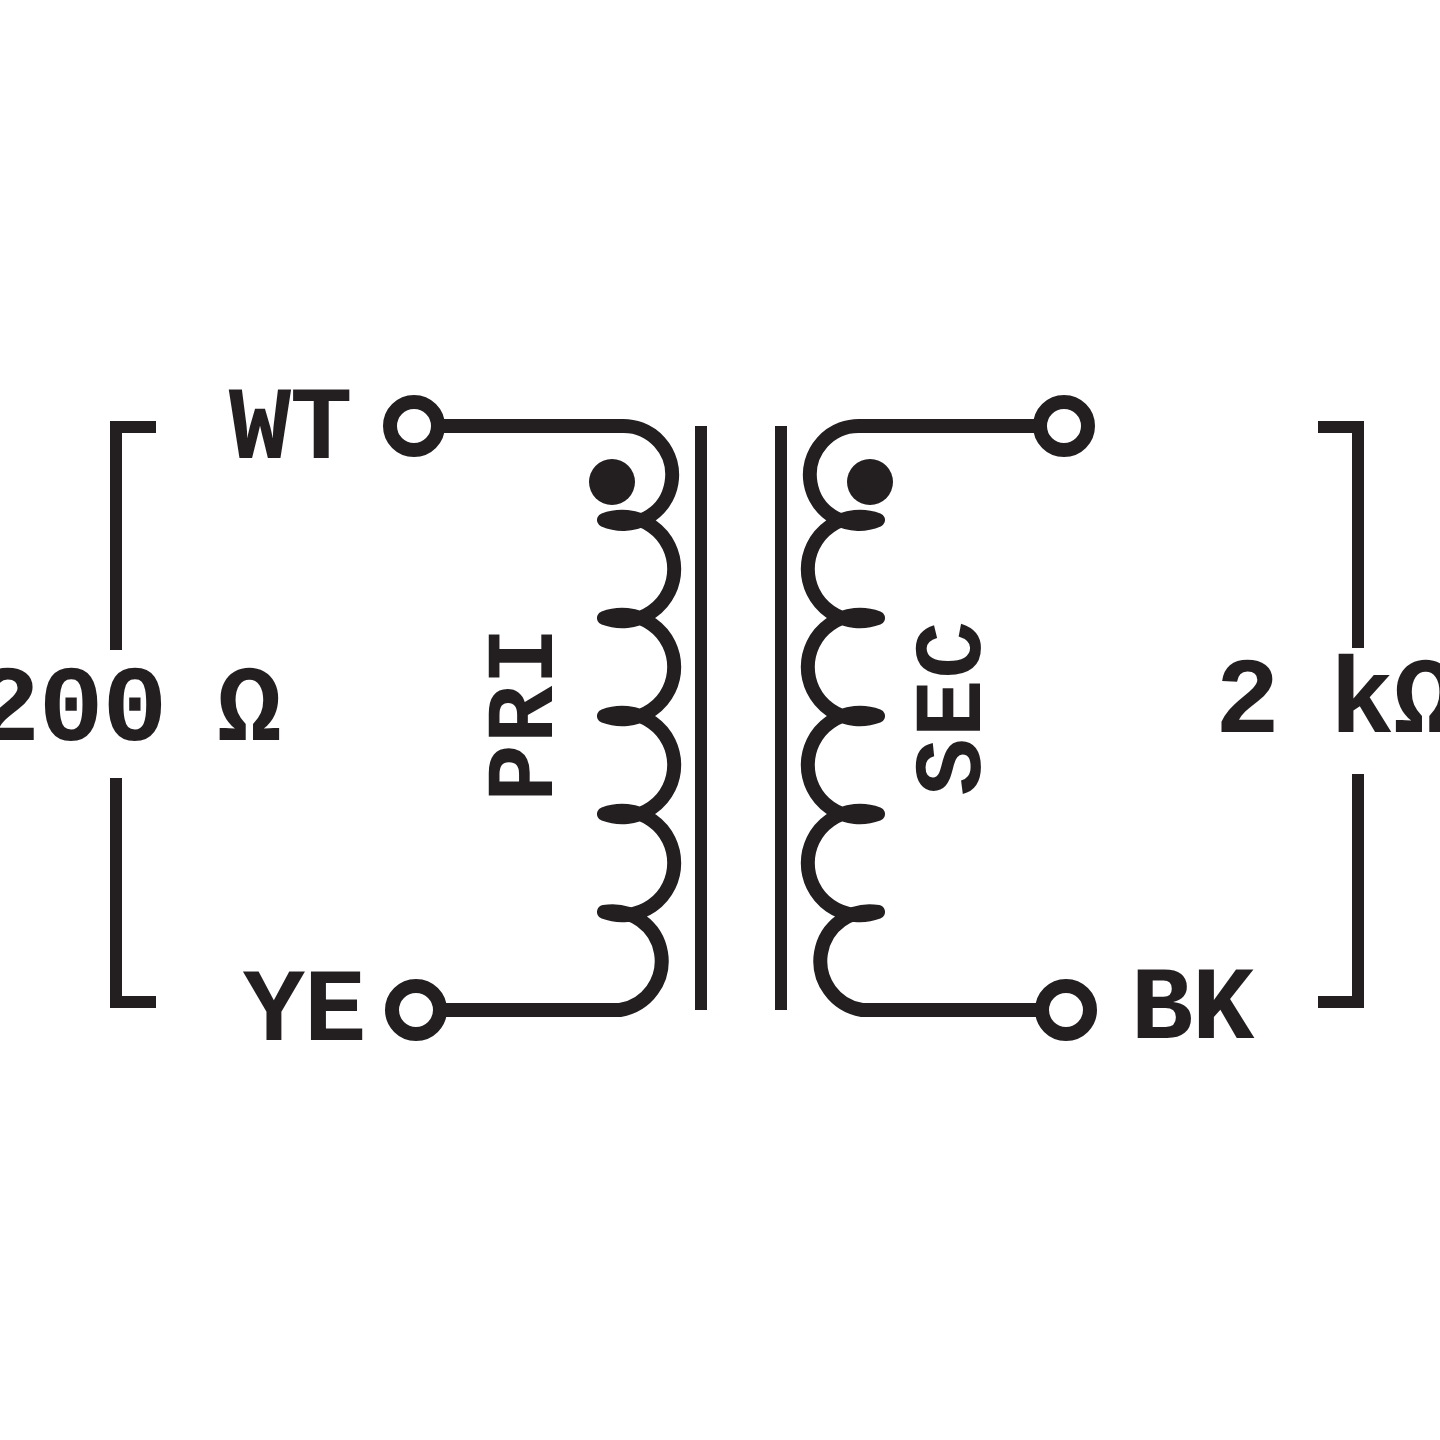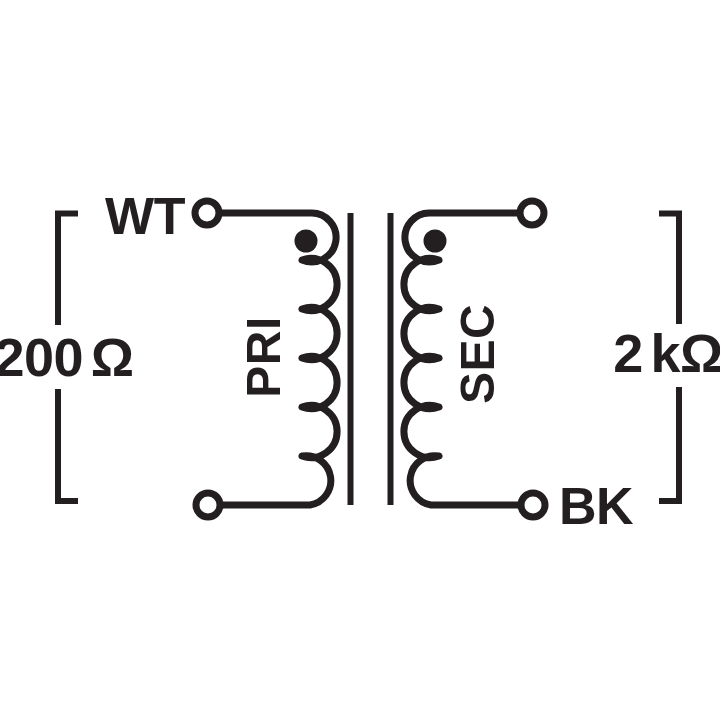--- a/index.html
+++ b/index.html
@@ -4,21 +4,21 @@
 <style>
   :root { --ink: #231f20; --bg: #ffffff; }
   * { margin: 0; padding: 0; box-sizing: border-box; }
   html, body { background: var(--bg); }
   #stage {
     position: relative;
     width: 720px;
     height: 720px;
     background: var(--bg);
     overflow: hidden;
-    font-family: Liberation Sans, sans-serif;
+    font-family: Liberation Mono, monospace;
   }
   #stage svg { position: absolute; left: 0; top: 0; }
   .lbl {
     position: absolute;
     transform: translate(-50%, -50%);
     font-weight: 700;
     color: var(--ink);
     white-space: nowrap;
     line-height: 1;
     letter-spacing: -0.01em;
@@ -78,20 +78,21 @@
     <circle class="dot" cx="435" cy="241" r="11.5"></circle>
 
     <circle class="stroke terminal" cx="207" cy="213" r="12"></circle>
     <circle class="stroke terminal" cx="208" cy="505" r="12"></circle>
     <circle class="stroke terminal" cx="532" cy="213" r="12"></circle>
     <circle class="stroke terminal" cx="533" cy="505" r="12"></circle>
   </svg>
 
   <div class="lbl terminal-lbl" style="left:145px; top:216px;">WT</div>
 
+  <div class="lbl terminal-lbl" style="left:152px; top:507px;">YE</div>
 
 
   <div class="lbl terminal-lbl" style="left:596px; top:506px;text-align:right;">BK</div>
 
   <div class="lbl winding-lbl" style="left:264px; top:357px;">PRI</div>
 
   <div class="lbl winding-lbl" style="left:478px; top:354px;">SEC</div>
 
   <div class="lbl impedance-lbl" style="left:64px; top:357px;">200 Ω</div>
 

